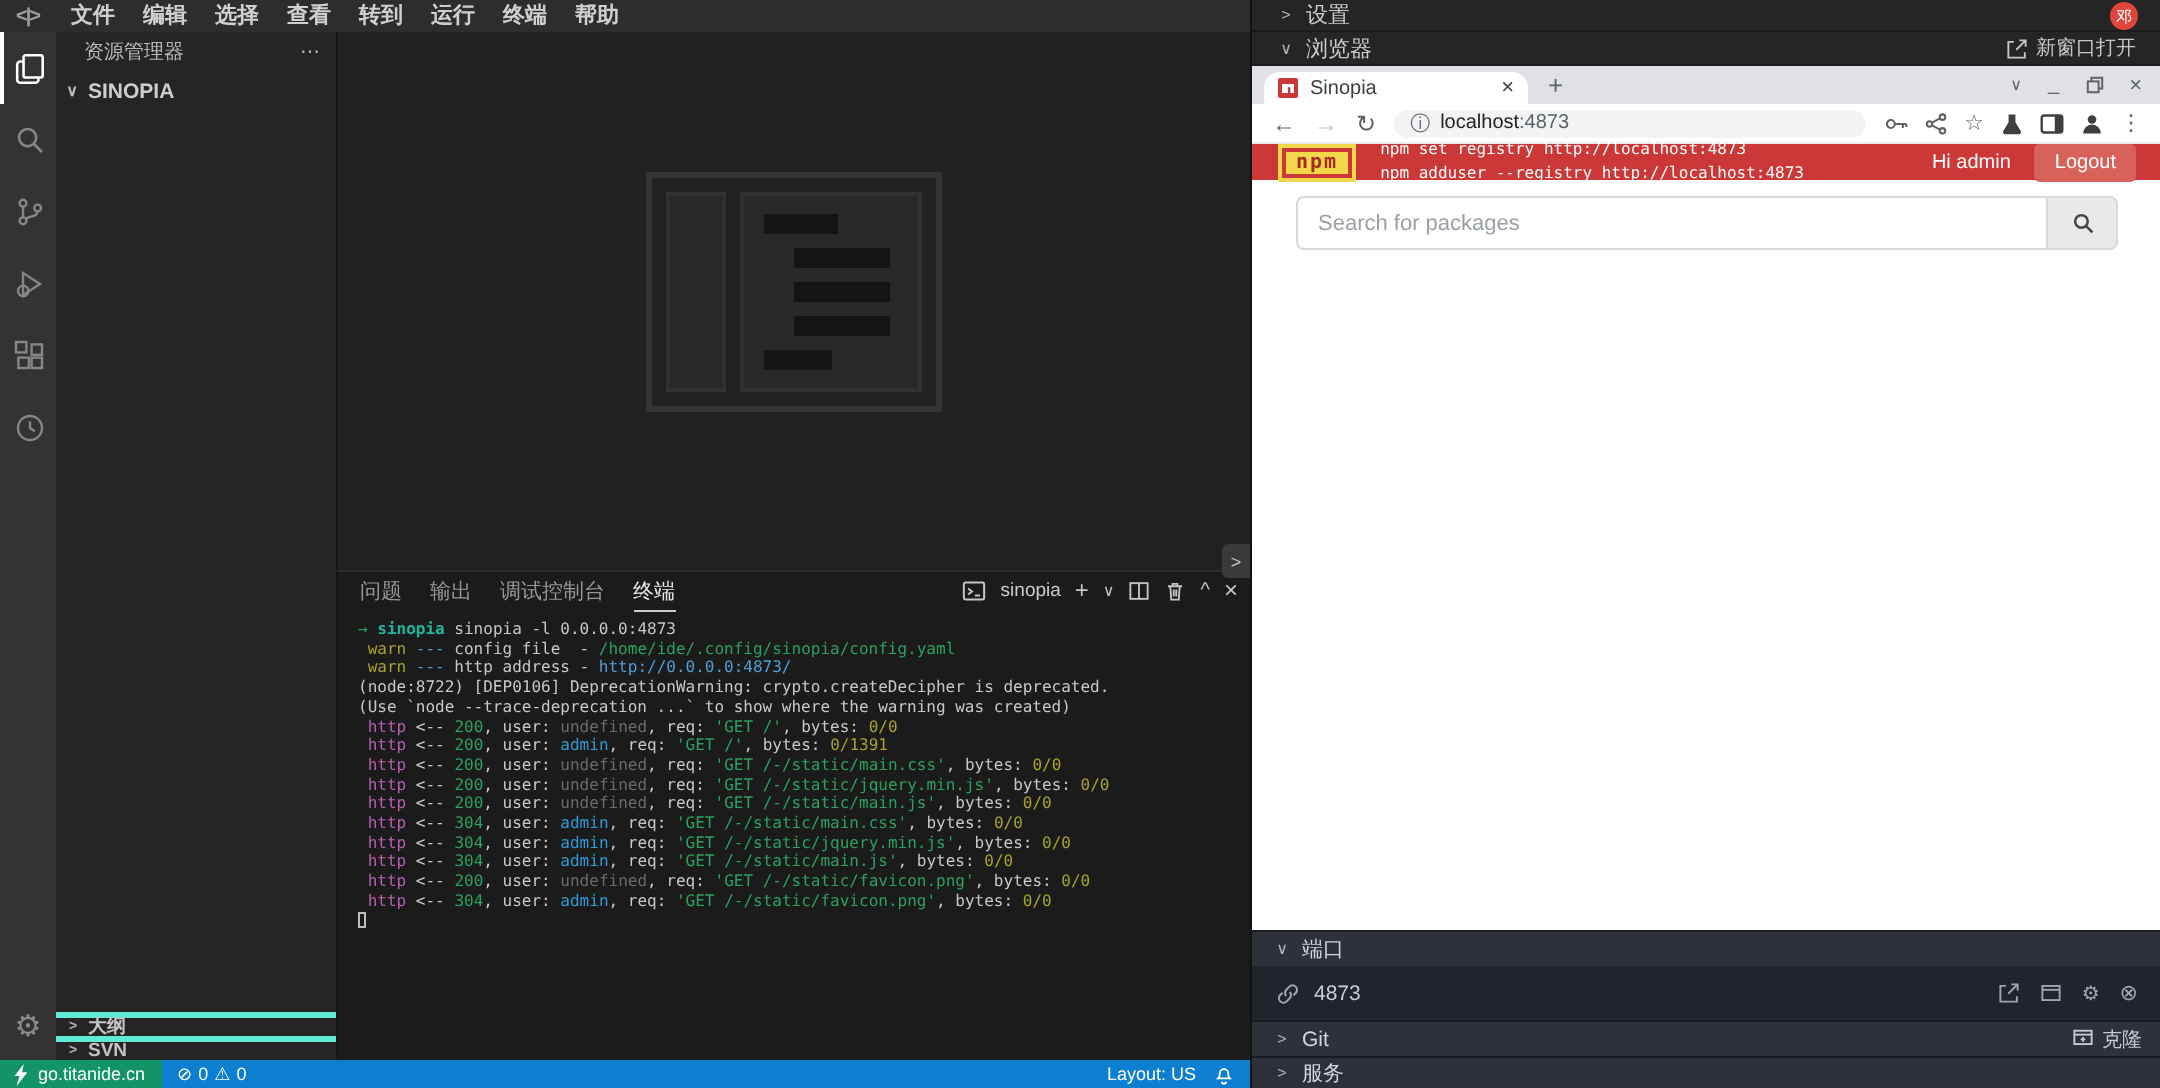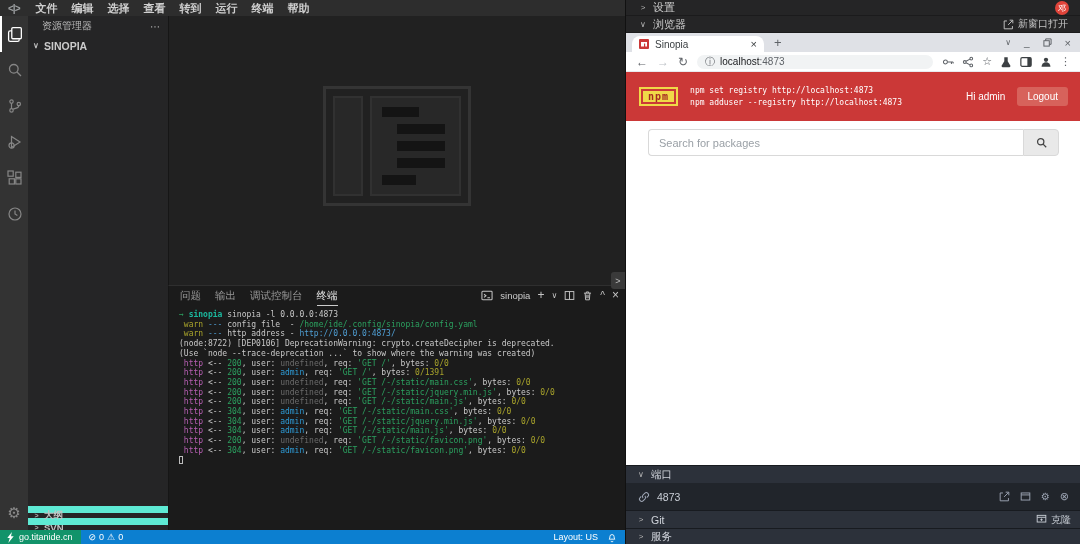--- a/index.html
+++ b/index.html
@@ -20,21 +20,21 @@
   .ab-item.active { color:#ffffff; border-left:2px solid #ffffff; }
   .ab-gear { position:absolute; bottom:4px; left:0; width:28px; height:26px; display:flex; align-items:center; justify-content:center; color:#8a8a8a; font-size:15px; }
 
   
   .sidebar { position:absolute; left:28px; top:16px; width:140px; height:514px; background:#252526; }
   .sb-header { height:20px; display:flex; align-items:center; padding:0 8px 0 14px; font-size:10px; color:#b8b8b8; }
   .sb-header .grow { flex:1; }
   .sb-root { height:19px; display:flex; align-items:center; gap:3px; padding-left:3px; font-size:10.5px; font-weight:bold; color:#cccccc; background:#2a2d2e00; }
   .sb-root .chev { font-size:8px; color:#bdbdbd; width:10px; text-align:center; }
   .sb-bottom { position:absolute; left:0; bottom:0; width:100%; }
-  .sb-sec { height:12px; display:flex; align-items:center; gap:3px; padding-left:4px; font-size:9.5px; font-weight:bold; color:#c3c3c3; border-top:7px solid #5eead4; }
+  .sb-sec { height:12px; display:flex; align-items:center; gap:3px; padding-left:4px; font-size:9.5px; font-weight:bold; color:#c3c3c3; border-top:3px solid #5eead4; }
   .sb-sec .chev { font-size:7px; color:#adadad; width:9px; text-align:center; }
 
   
   .editor { position:absolute; left:168px; top:16px; width:457px; height:269px; background:#212121; border-left:1px solid #161616; }
   .wm { position:absolute; left:154px; top:70px; width:148px; height:120px; border:3px solid #343434; background:#212121; display:flex; padding:7px; gap:7px; }
   .wm-left { width:30px; background:#282828; border:2px solid #313131; }
   .wm-right { flex:1; background:#282828; border:2px solid #313131; padding:9px 10px; display:flex; flex-direction:column; gap:7px; }
   .wm-bar { height:10px; background:#141414; }
 
   
@@ -75,21 +75,21 @@
   .tb-controls { margin-left:auto; display:flex; align-items:center; gap:13px; padding-right:10px; color:#5f6368; font-size:10px; align-self:center; }
   .toolbar { height:20px; background:#fff; display:flex; align-items:center; gap:9px; padding:0 10px; border-bottom:1px solid #e8eaed; }
   .nav { color:#5f6368; font-size:12px; line-height:12px; }
   .nav.dis { color:#bdc1c6; }
   .omnibox { flex:1; height:14px; background:#f1f3f4; border-radius:7px; display:flex; align-items:center; gap:5px; padding:0 8px; font-size:10px; color:#202124; }
   .omnibox .port { color:#5f6368; }
   .ob-icons { display:flex; align-items:center; gap:8px; color:#5f6368; font-size:11px; }
   .dark-ic { color:#3c4043; }
 
   
-  .npmhead { height:49px; background:#cb3837; display:flex; align-items:center; gap:12px; padding:0 13px; }
+  .npmhead { height:18px; background:#cb3837; display:flex; align-items:center; gap:12px; padding:0 13px; }
   .npmlogo { border:2px solid #f0d848; background:#cb3837; padding:2px; }
   .npmlogo-in { background:#f0d848; color:#a52a22; font-family:"DejaVu Sans Mono", monospace; font-weight:bold; font-size:10px; padding:0 5px; letter-spacing:1px; }
   .npmcmds { flex:1; color:#ffffff; font-family:"DejaVu Sans Mono", monospace; font-size:8px; line-height:12px; }
   .hiadmin { color:#fff; font-size:10px; }
   .logout { background:#d7625b; color:#fff; font-size:10px; padding:4px 10px; border-radius:3px; border:none; }
   .searchrow { display:flex; padding:8px 22px 0 22px; }
   .searchrow input { flex:1; height:27px; border:1px solid #d9d9d9; border-right:none; border-radius:4px 0 0 4px; padding:0 10px; font-size:11px; color:#333; font-family:"Liberation Sans", sans-serif; outline:none; }
   .searchrow input::placeholder { color:#9aa0a6; }
   .searchbtn { width:36px; height:27px; background:#e9e9e9; border:1px solid #d9d9d9; border-radius:0 4px 4px 0; display:flex; align-items:center; justify-content:center; color:#444; }
   .empty { text-align:center; margin-top:36px; }

